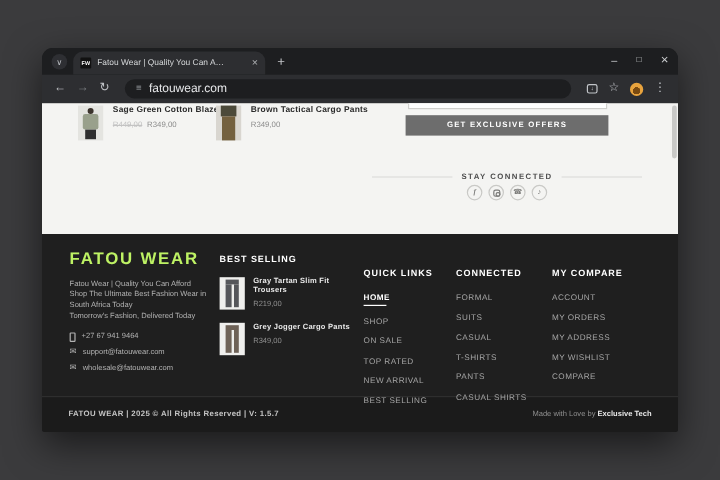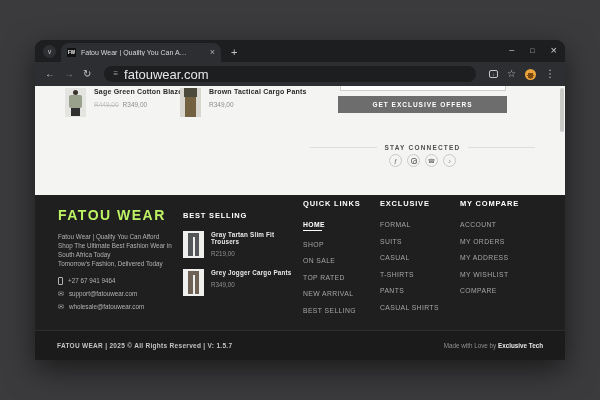--- a/index.html
+++ b/index.html
@@ -27,21 +27,21 @@
   .new-tab { color:#c3c5c8; font-size:11px; margin-left:10px; margin-bottom:4px; }
   .win-controls { position:absolute; right:8px; top:0; height:20px; display:flex; align-items:center; gap:16px; color:#cfd1d3; }
   .win-controls span { font-size:9px; line-height:1; }
   
   .toolbar { height:24px; background:#2d2e31; display:flex; align-items:center; padding:0 10px; gap:9px; }
   .nav-ic { color:#c2c5c9; font-size:10px; line-height:1; }
   .nav-ic.dim { color:#7d8084; }
   .url-pill { flex:1; height:16px; background:#1d1e20; border-radius:8px; display:flex; align-items:center;
     padding:0 9px; gap:6px; margin:0 4px; }
   .pill-ic { color:#9ea1a5; font-size:8px; line-height:1; }
-  .url-text { color:#e6e7e9; font-size:13px; }
+  .url-text { color:#e6e7e9; font-size:10px; }
   .install-ic { width:9px; height:8px; border:1px solid #c2c5c9; border-radius:2px; color:#c2c5c9;
     font-size:5px; display:flex; align-items:center; justify-content:center; line-height:1; }
   .avatar { width:11px; height:11px; border-radius:50%; background:radial-gradient(circle at 50% 60%, #7a4a10 0 35%, #e8a33d 36%); }
   
   .content { position:relative; height:109px; background:#f4f4f2; overflow:hidden; }
   .prod { position:absolute; top:2px; display:flex; gap:8px; }
   .prod-thumb { width:21px; height:29px; position:relative; flex:none; }
   .t1 { background:#e4e4e0; }
   .t1 .head { position:absolute; left:8px; top:2px; width:5px; height:5px; border-radius:50%; background:#3b332c; }
   .t1 .jacket { position:absolute; left:4px; top:7px; width:13px; height:13px; background:#99a08c; border-radius:2px; }
@@ -81,21 +81,21 @@
   .best { left:148px; top:16px; width:118px; }
   .bs-item { display:flex; gap:7px; margin-top:11px; }
   .bs-thumb { width:21px; height:27px; background:#efefed; position:relative; flex:none; }
   .bs-thumb .waist { position:absolute; left:5px; top:2px; width:11px; height:4px; }
   .bs-thumb .lleg { position:absolute; left:5px; top:6px; width:4.5px; height:19px; }
   .bs-thumb .rleg { position:absolute; left:11.5px; top:6px; width:4.5px; height:19px; }
   .bs1 .waist,.bs1 .lleg,.bs1 .rleg { background:#55565a; }
   .bs2 .waist,.bs2 .lleg,.bs2 .rleg { background:#6e6257; }
   .bs-name { font-size:6.3px; font-weight:bold; color:#e9e9e9; letter-spacing:.2px; }
   .bs-price { margin-top:5px; font-size:6.3px; color:#8f8f8f; }
-  .links { top:4px; }
+  .links { top:28px; }
   .quick { left:268px; }
   .cats { left:345px; }
   .account { left:425px; }
   .link { display:block; font-size:6.8px; color:#a5a5a5; margin-top:9.5px; letter-spacing:.4px; }
   .link.active { color:#fff; font-weight:bold; }
   .link.active .ul { display:block; width:19px; height:1px; background:#fff; margin-top:2px; }
   .links .link:first-of-type { margin-top:13px; }
   
   .bottombar { height:30px; background:#1b1b1b; border-top:1px solid #2e2e2e;
     display:flex; align-items:center; justify-content:space-between; padding:0 22px; }
@@ -245,21 +245,21 @@
       <div class="f-title">QUICK LINKS</div>
       <a class="link active"><span>HOME</span><span class="ul"></span></a>
       <a class="link">SHOP</a>
       <a class="link">ON SALE</a>
       <a class="link">TOP RATED</a>
       <a class="link">NEW ARRIVAL</a>
       <a class="link">BEST SELLING</a>
     </div>
 
     <div class="f-col links cats">
-      <div class="f-title">EXCLUSIVE</div>
+      <div class="f-title">CONNECTED</div>
       <a class="link">FORMAL</a>
       <a class="link">SUITS</a>
       <a class="link">CASUAL</a>
       <a class="link">T-SHIRTS</a>
       <a class="link">PANTS</a>
       <a class="link">CASUAL SHIRTS</a>
     </div>
 
     <div class="f-col links account">
       <div class="f-title">MY COMPARE</div>

